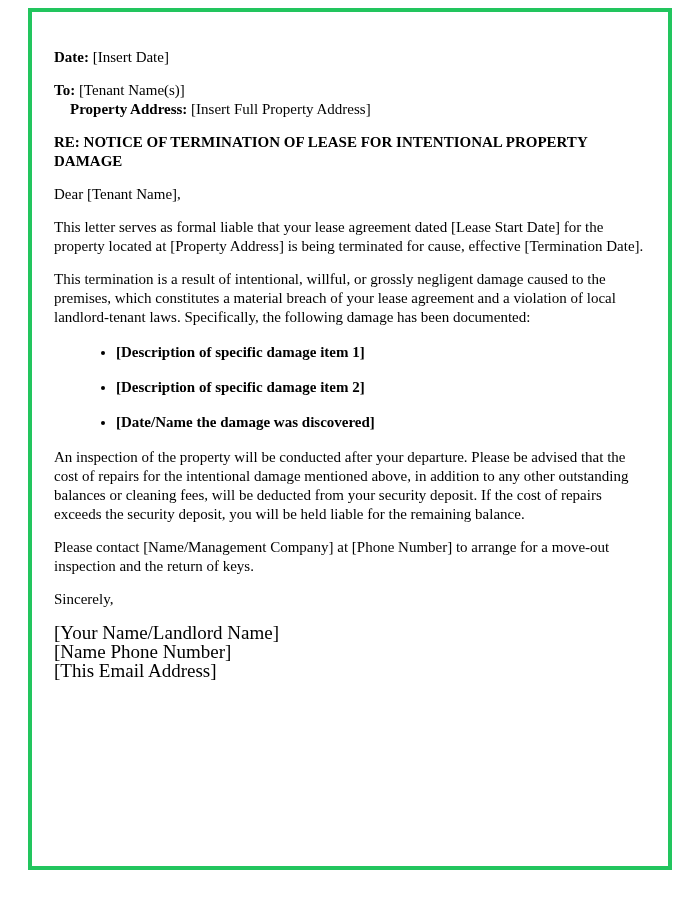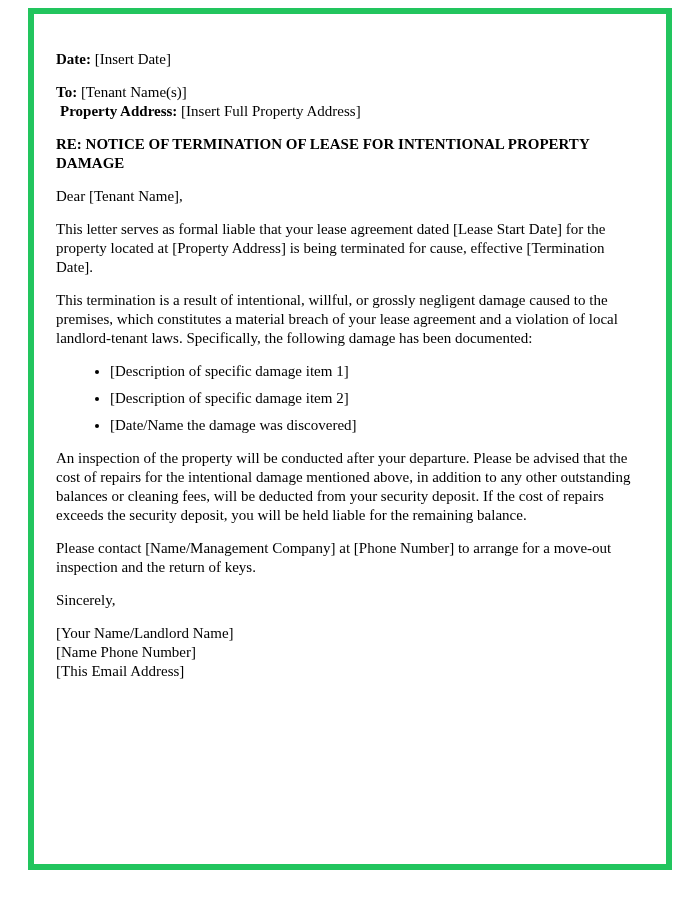--- a/index.html
+++ b/index.html
@@ -13,46 +13,46 @@
     position: relative;
     font-family: "Liberation Serif", "DejaVu Serif", serif;
     color: #000000;
   }
   .letter-frame {
     position: absolute;
     left: 28px;
     top: 8px;
     width: 644px;
     height: 862px;
-    border: 6px solid #22c55e;
+    border: 4px solid #22c55e;
     box-sizing: border-box;
     padding: 36px 24px 24px 22px;
     background: #ffffff;
     overflow: hidden;
   }
   .line, p, li {
     font-size: 15px;
     line-height: 19px;
   }
   .label { font-weight: bold; margin-right: 0.25em; }
   p { margin: 0 0 14px 0; }
   .tight { margin: 0; }
-  .gap-after { margin: 0 0 14px 4px; }
+  .gap-after { margin: 0 0 14px 16px; }
   .subject {
     font-weight: bold;
     margin: 0 0 14px 0;
   }
   ul.damage-list {
     margin: 0 0 14px 0;
     padding: 0 0 0 46px;
     list-style-type: disc;
   }
-  ul.damage-list li { margin: 8px; }
+  ul.damage-list li { margin: 16px; font-weight: bold; }
   .signature-block div {
-    font-size: 15px;
+    font-size: 19px;
     line-height: 19px;
   }
 </style>
 </head>
 <body>
 
 <div class="letter-frame">
 
   <p class="line">
     <span class="label">Date:</span><span>[Insert Date]</span>

